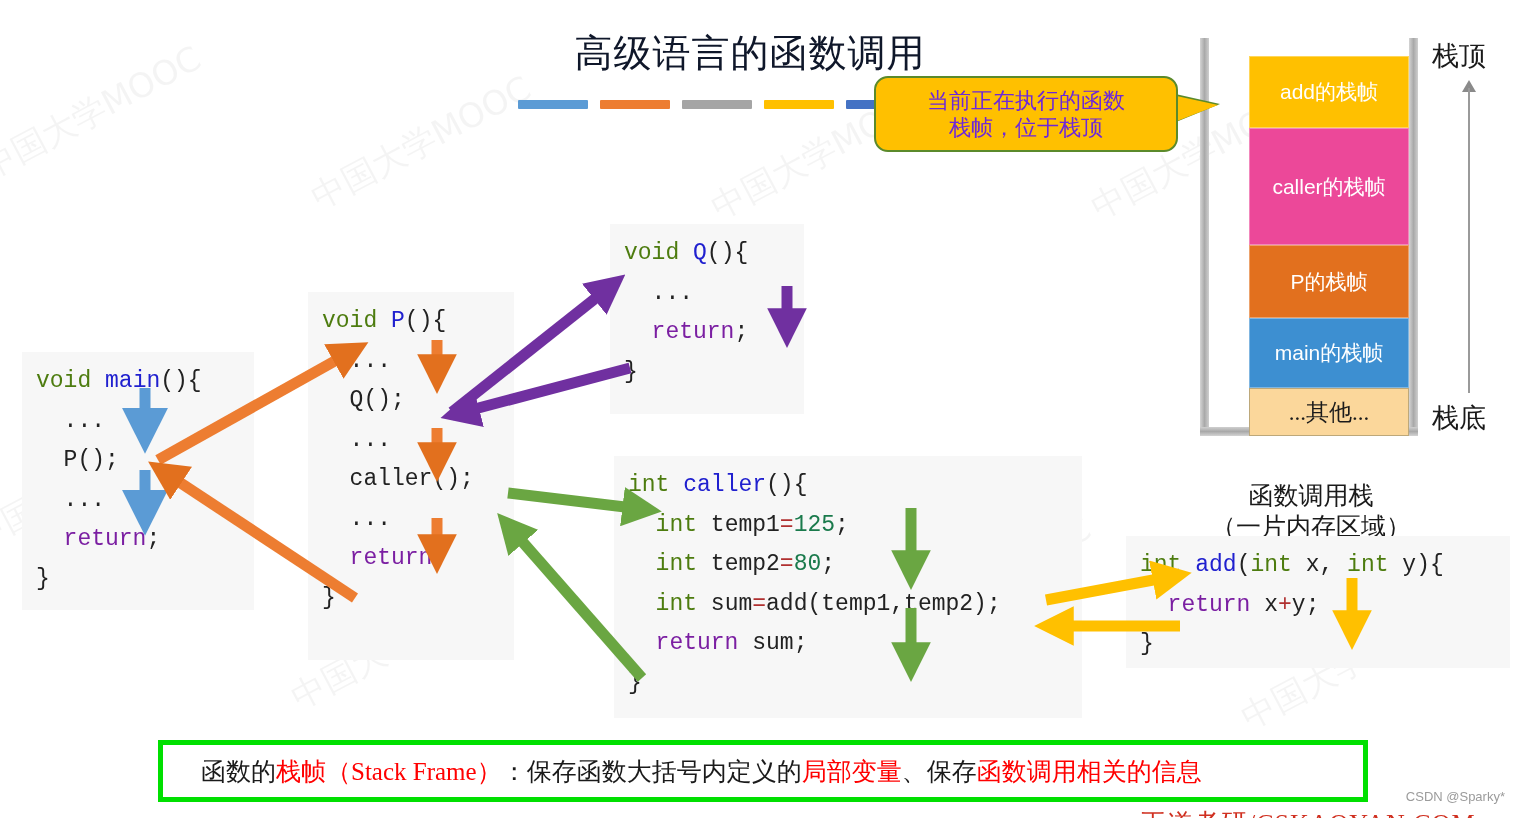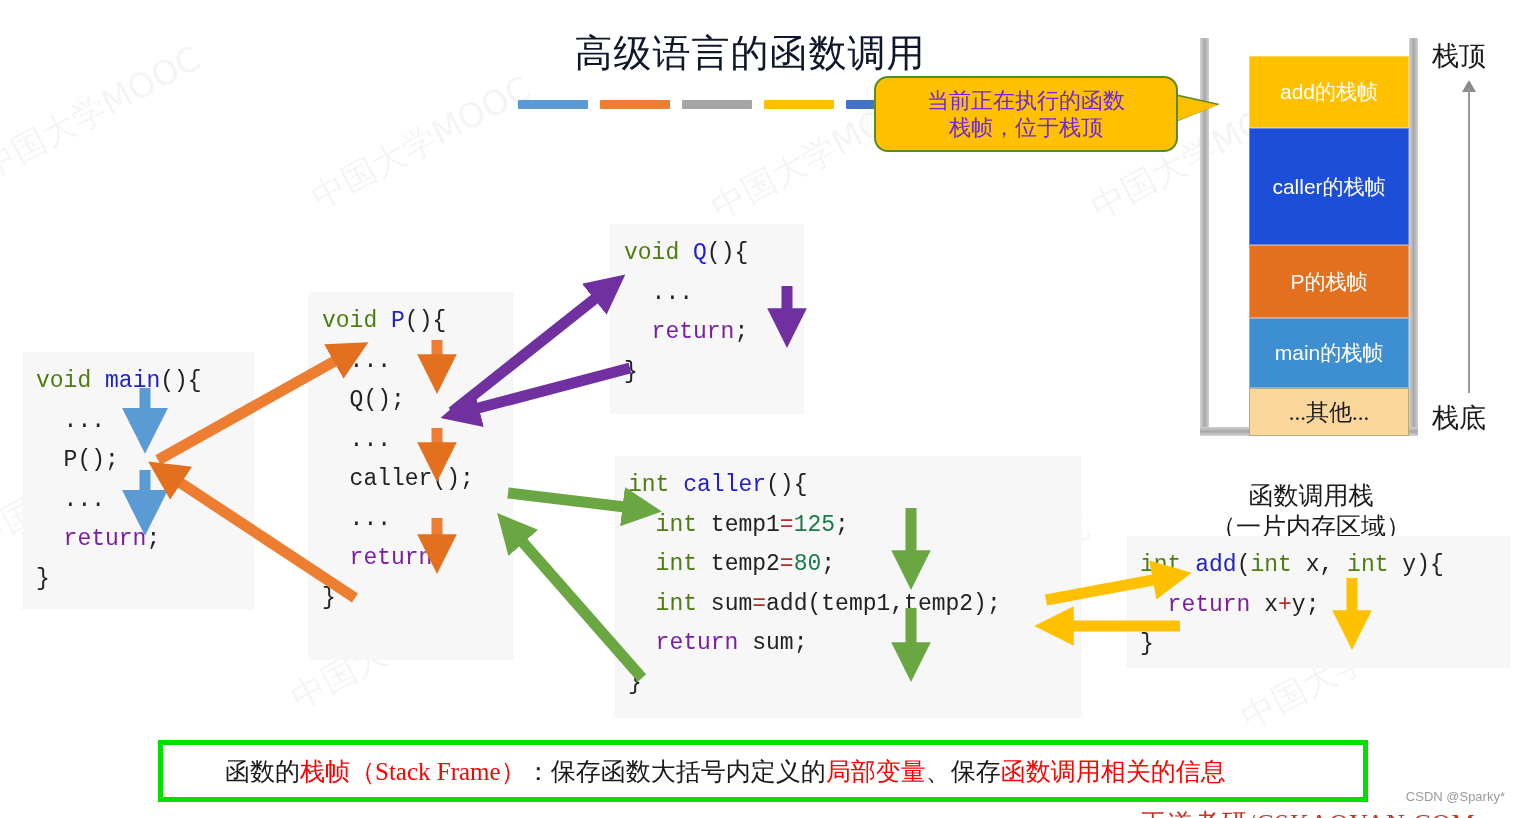--- a/index.html
+++ b/index.html
@@ -157,21 +157,21 @@
     left: 158px; top: 740px;
     width: 1210px; height: 62px;
     border: 5px solid #00E000;
     background: #ffffff;
     display: flex; align-items: center;
     padding-left: 38px;
     z-index: 7;
   }
   .defbox-text {
     font-family: "Liberation Serif", "DejaVu Serif", serif;
-    font-size: 25px; color: #1a1a1a; white-space: nowrap; margin-left: 24px;
+    font-size: 25px; color: #1a1a1a; white-space: nowrap;
   }
   .defbox-text .hl { color: #FF0000; }
 
   .credit {
     position: absolute; right: 8px; top: 789px;
     font-size: 13px; color: #9b9b9b;
     font-family: "Liberation Sans", sans-serif;
   }
   .footer-red {
     position: absolute; left: 1140px; top: 806px;
@@ -293,21 +293,21 @@
   </svg>
 
   <div class="stack-wrap">
     <div class="stack-wall-l"></div>
     <div class="stack-wall-r"></div>
     <div class="stack-floor"></div>
     <div class="frames">
       <div class="frame" style="background:#FFC000;height:72px;">
         <span>add的栈帧</span>
       </div>
-      <div class="frame" style="background:#1d4ed8;height:117px;">
+      <div class="frame" style="background:#ec4899;height:117px;">
         <span>caller的栈帧</span>
       </div>
       <div class="frame" style="background:#E2701E;height:73px;">
         <span>P的栈帧</span>
       </div>
       <div class="frame" style="background:#3D8FD1;height:70px;">
         <span>main的栈帧</span>
       </div>
       <div class="frame other" style="background:#FBD79B;height:48px;">
         <span>...其他...</span>

